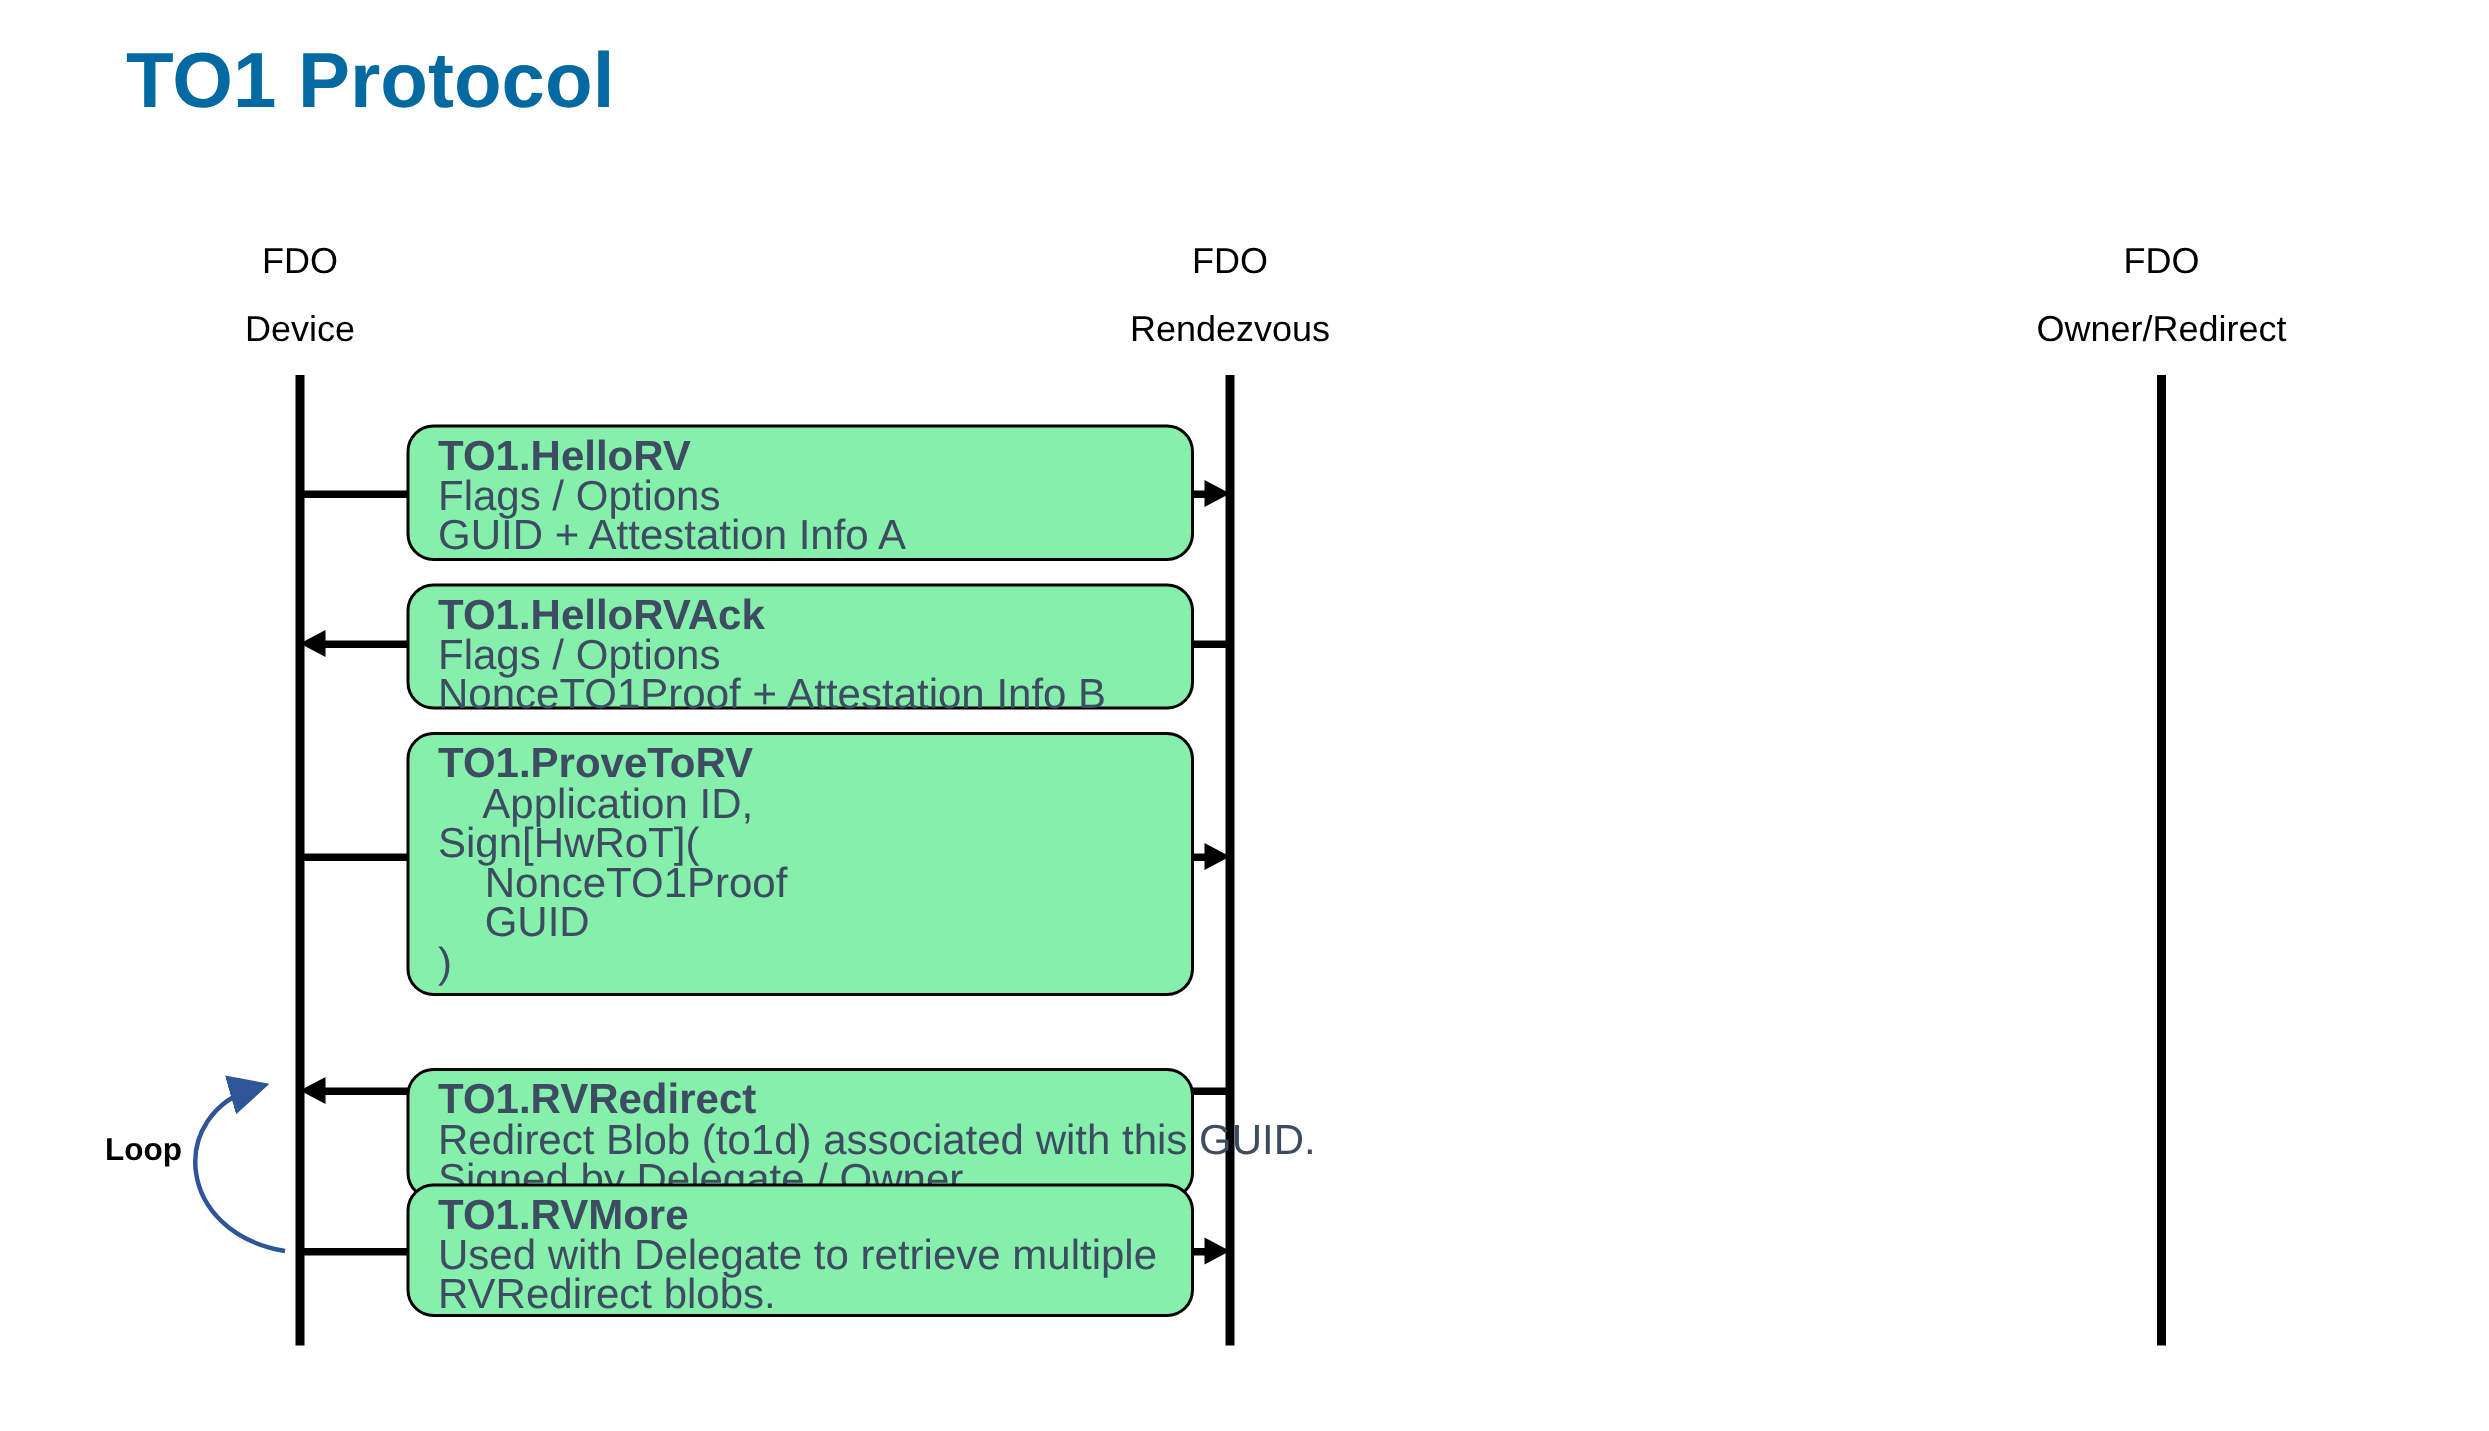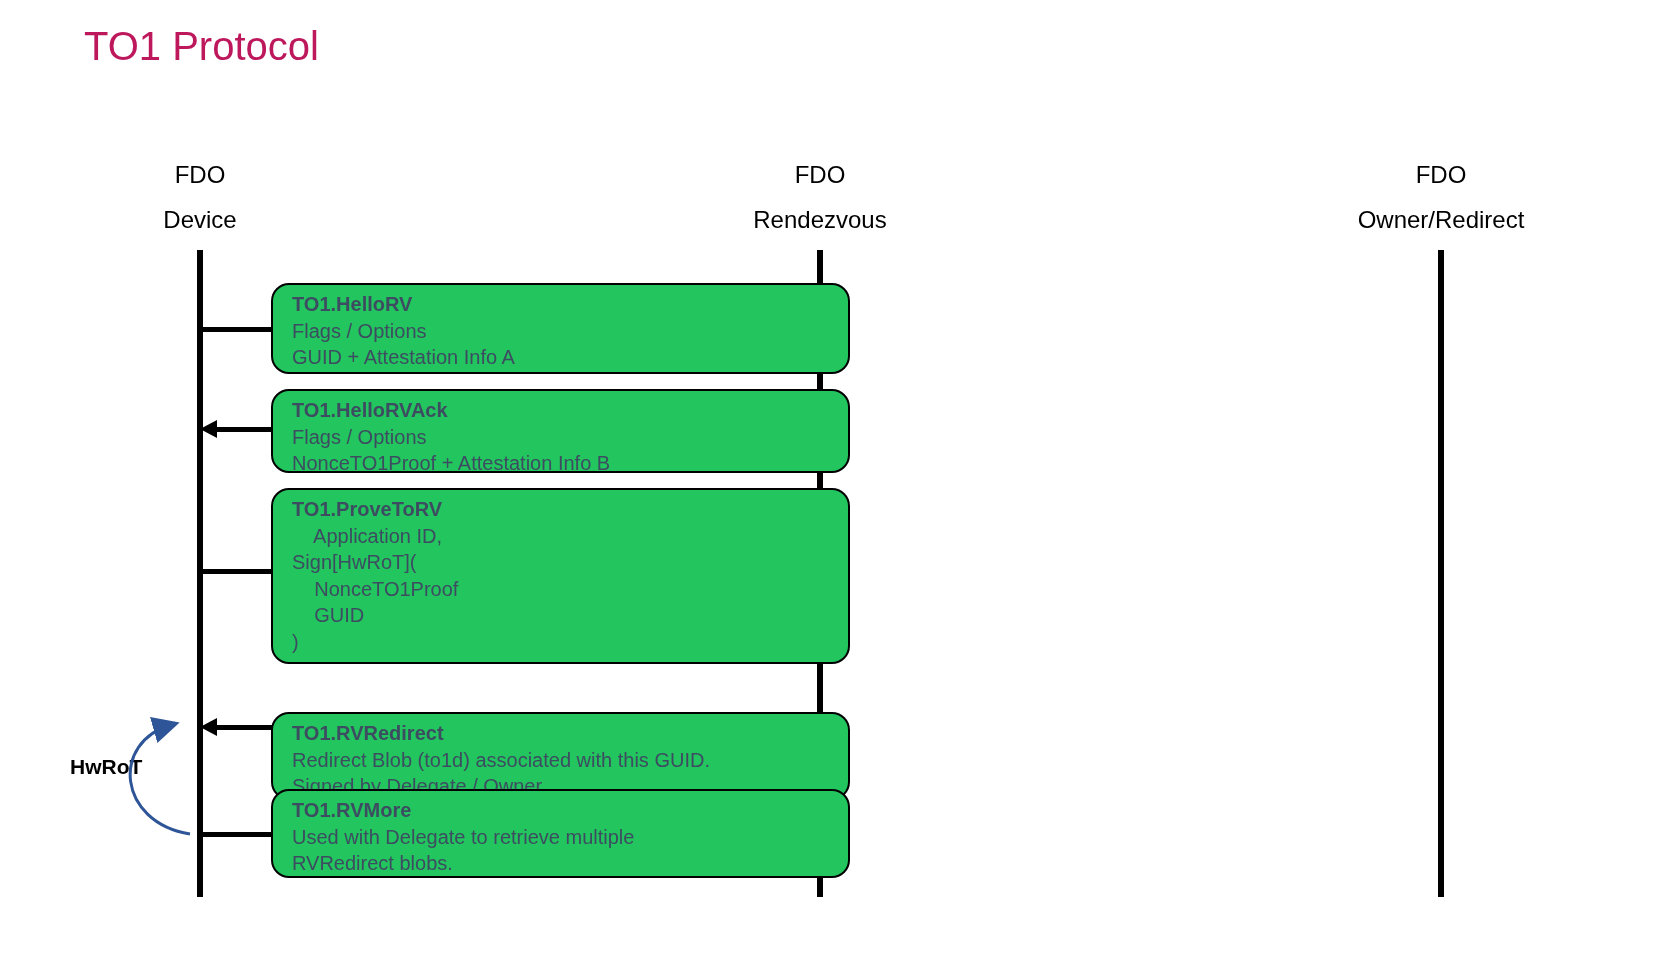--- a/index.html
+++ b/index.html
@@ -14,23 +14,23 @@
   .canvas {
     position: relative;
     width: 1659px;
     height: 954px;
     background: #ffffff;
   }
   .title {
     position: absolute;
     left: 84px;
     top: 24px;
-    font-size: 40px;
-    font-weight: normal;
-    color: #be185d;
+    font-size: 52px;
+    font-weight: bold;
+    color: #0369a1;
     letter-spacing: 0px;
   }
   .actor-label {
     position: absolute;
     width: 360px;
     top: 152px;
     text-align: center;
     font-size: 24px;
     line-height: 45px;
     color: #000000;
@@ -61,29 +61,29 @@
     border-left: 17px solid #000000;
   }
   .arrow-head.left {
     border-top: 9px solid transparent;
     border-bottom: 9px solid transparent;
     border-right: 17px solid #000000;
   }
   .msg-box {
     position: absolute;
     left: 271px;
-    width: 579px;
+    width: 525px;
     box-sizing: border-box;
-    background: #22c55e;
+    background: #86efac;
     border: 2.5px solid #000000;
     border-radius: 18px;
     z-index: 2;
     padding: 6px 12px 4px 19px;
     color: #3d4c61;
-    font-size: 20px;
+    font-size: 28px;
     line-height: 26.5px;
   }
   .msg-box .box-title {
     font-weight: bold;
   }
   .msg-box .box-line {
     white-space: pre;
   }
   .loop-label {
     position: absolute;
@@ -175,21 +175,21 @@
   </div>
 
   <div class="msg-box" style="top:789px; height:89px;">
     <div class="box-title">TO1.RVMore</div>
     <div class="box-lines">
         <div class="box-line">Used with Delegate to retrieve multiple</div>
         <div class="box-line">RVRedirect blobs.</div>
       </div>
   </div>
 
-  <div class="loop-label">HwRoT</div>
+  <div class="loop-label">Loop</div>
   <svg class="loop-svg" width="110" height="150" viewBox="0 0 110 150">
     <defs>
       <marker id="loopArrowHead" markerWidth="9" markerHeight="9" refX="6" refY="4.5" orient="auto">
         <path d="M0,0 L9,4.5 L0,9 Z" fill="#2e5597"></path>
       </marker>
     </defs>
     <path d="M 95 134 C 22 122, 16 42, 76 25" fill="none" stroke="#2e5597" stroke-width="3" marker-end="url(#loopArrowHead)"></path>
   </svg>
 
 </div>

